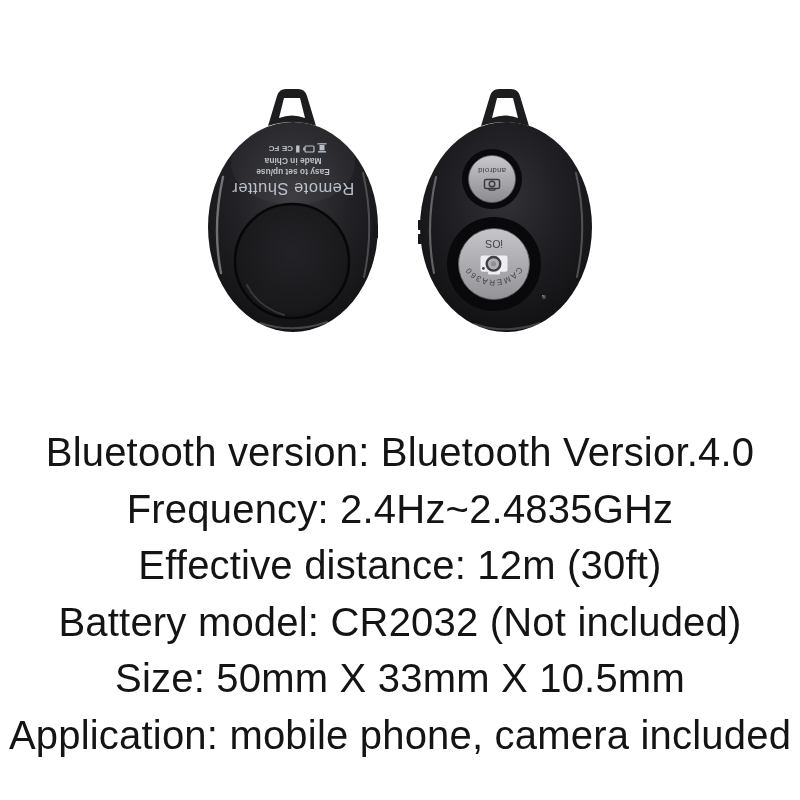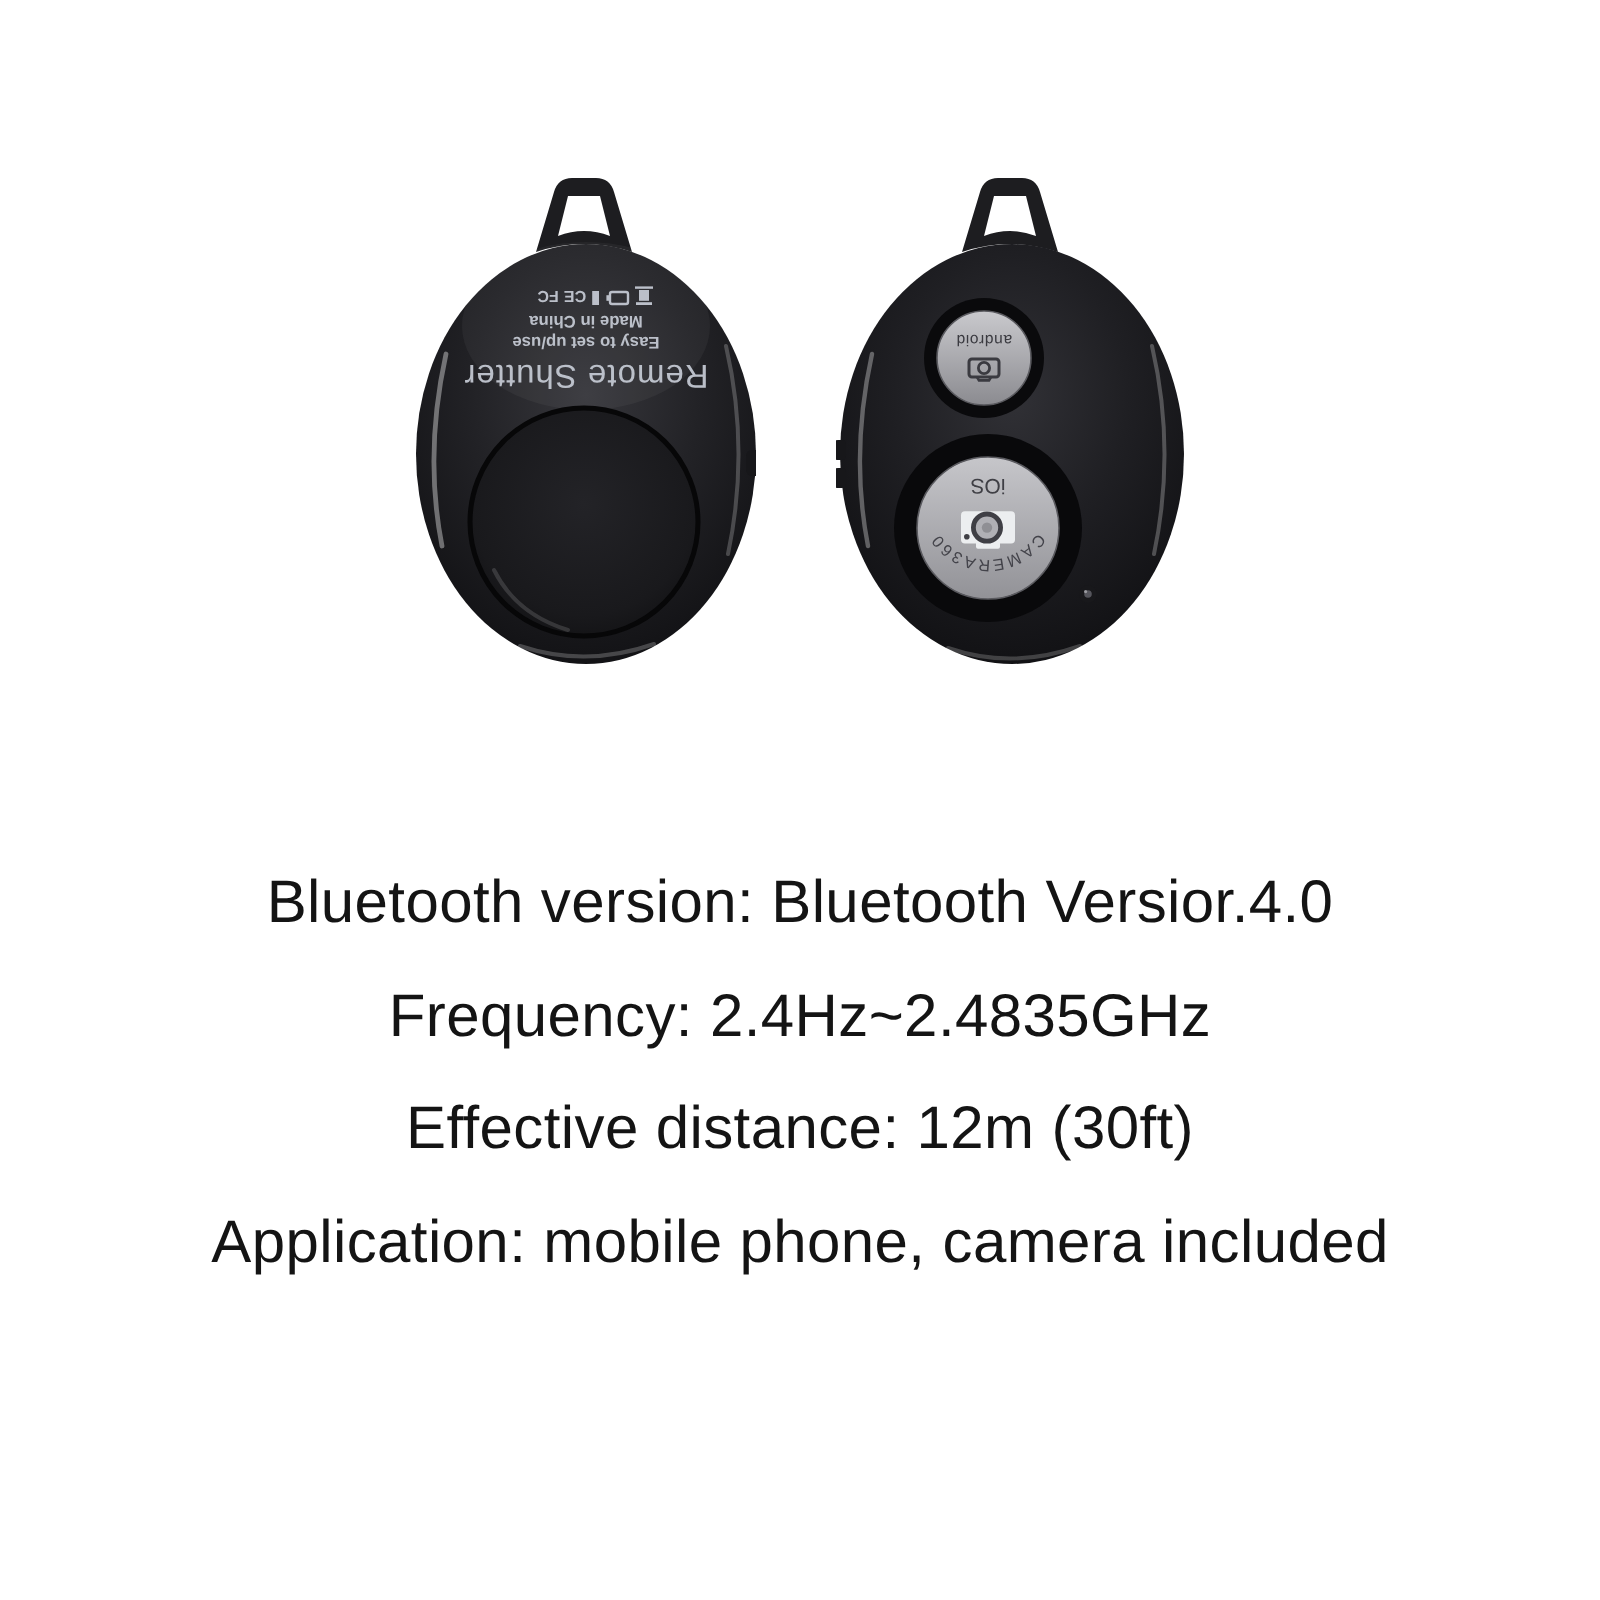--- a/index.html
+++ b/index.html
@@ -16,21 +16,21 @@
     display:flex;justify-content:center;gap:40px;
   }
   .device-svg{display:block;}
   .specs{
     position:absolute;top:424px;left:0;right:0;
     text-align:center;
   }
   .spec-line{
     margin:0;height:56.5px;
     display:flex;align-items:center;justify-content:center;
-    font-size:30px;line-height:1;
+    font-size:40px;line-height:1;
     color:#141414;letter-spacing:0.2px;
     font-weight:400;
   }
   svg text{font-family:"Liberation Sans",sans-serif;}
 </style>
 </head>
 <body>
 
 <div class="stage">
 
@@ -159,16 +159,18 @@
         <circle cx="126" cy="212" r="1.9" fill="#55555c"></circle>
         <circle cx="124.8" cy="210.8" r="0.8" fill="#9a9aa0"></circle>
       </g>
     </svg>
   </div>
 
   <div class="specs">
     <p class="spec-line">Bluetooth version: Bluetooth Versior.4.0</p>
     <p class="spec-line">Frequency: 2.4Hz~2.4835GHz</p>
     <p class="spec-line">Effective distance: 12m (30ft)</p>
+    <p class="spec-line">Battery model: CR2032 (Not included)</p>
+    <p class="spec-line">Size: 50mm X 33mm X 10.5mm</p>
     <p class="spec-line">Application: mobile phone, camera included</p>
   </div>
 
 </div>
 
 </body></html>

